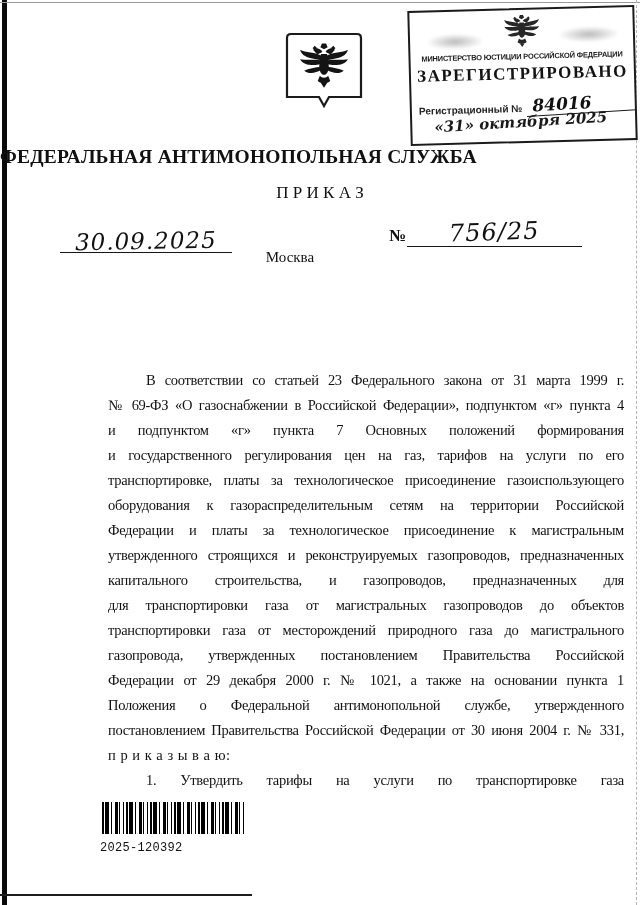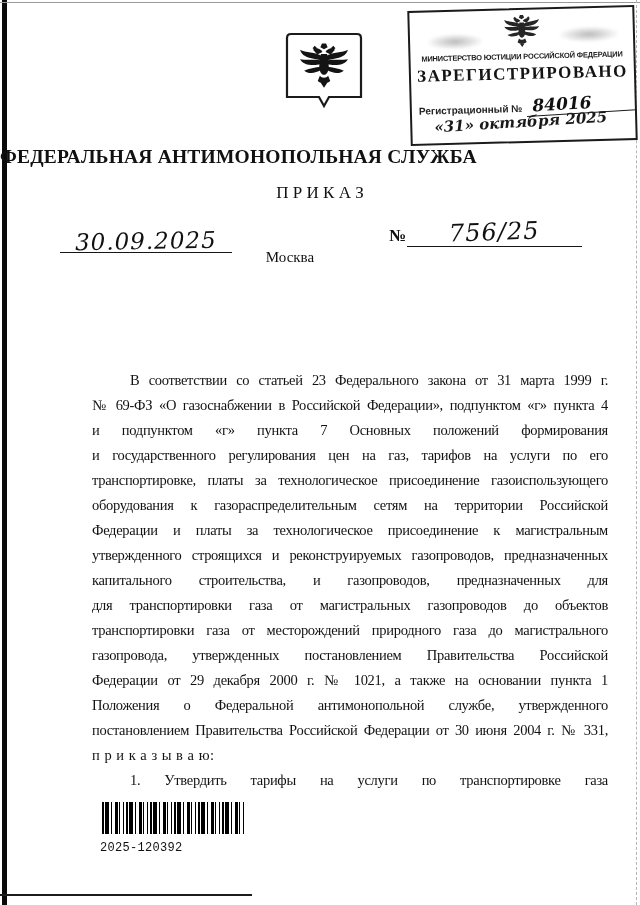--- a/index.html
+++ b/index.html
@@ -65,21 +65,21 @@
   .num-line    { position:absolute; left:407px; top:218px; width:175px; height:28px;
                  border-bottom:1.5px solid #161616; text-align:center; }
   .num-line .hand { font-size:24px; letter-spacing:1px; transform:rotate(-2deg); display:inline-block; }
   .city { position:absolute; left:0; width:580px; top:249px; text-align:center; font-size:15px; }
 
   
   .subject { position:absolute; left:50px; width:540px; top:300px; text-align:center;
              font-weight:bold; font-size:15px; line-height:22px; letter-spacing:-0.2px; }
 
   
-  .doc-body { position:absolute; left:92px; top:368px; width:516px;
+  .doc-body { position:absolute; left:108px; top:368px; width:516px;
               font-size:14.5px; letter-spacing:-0.3px; line-height:25px; color:#121212; }
   .doc-body .bl { text-align:justify; text-align-last:justify; white-space:normal; height:25px; overflow:visible; }
   .doc-body .bl.first { text-indent:38px; }
   .doc-body .bl.left  { text-align:center; text-align-last:left; letter-spacing:.5px;font-family:Liberation Serif, serif; }
 
   
   .barcode { position:absolute; left:102px; top:802px; width:142px; height:32px;
     background:repeating-linear-gradient(90deg,
       #000 0 2px, #fff 2px 3px, #000 3px 7px, #fff 7px 9px,
       #000 9px 10px, #fff 10px 13px, #000 13px 16px, #fff 16px 17px,

